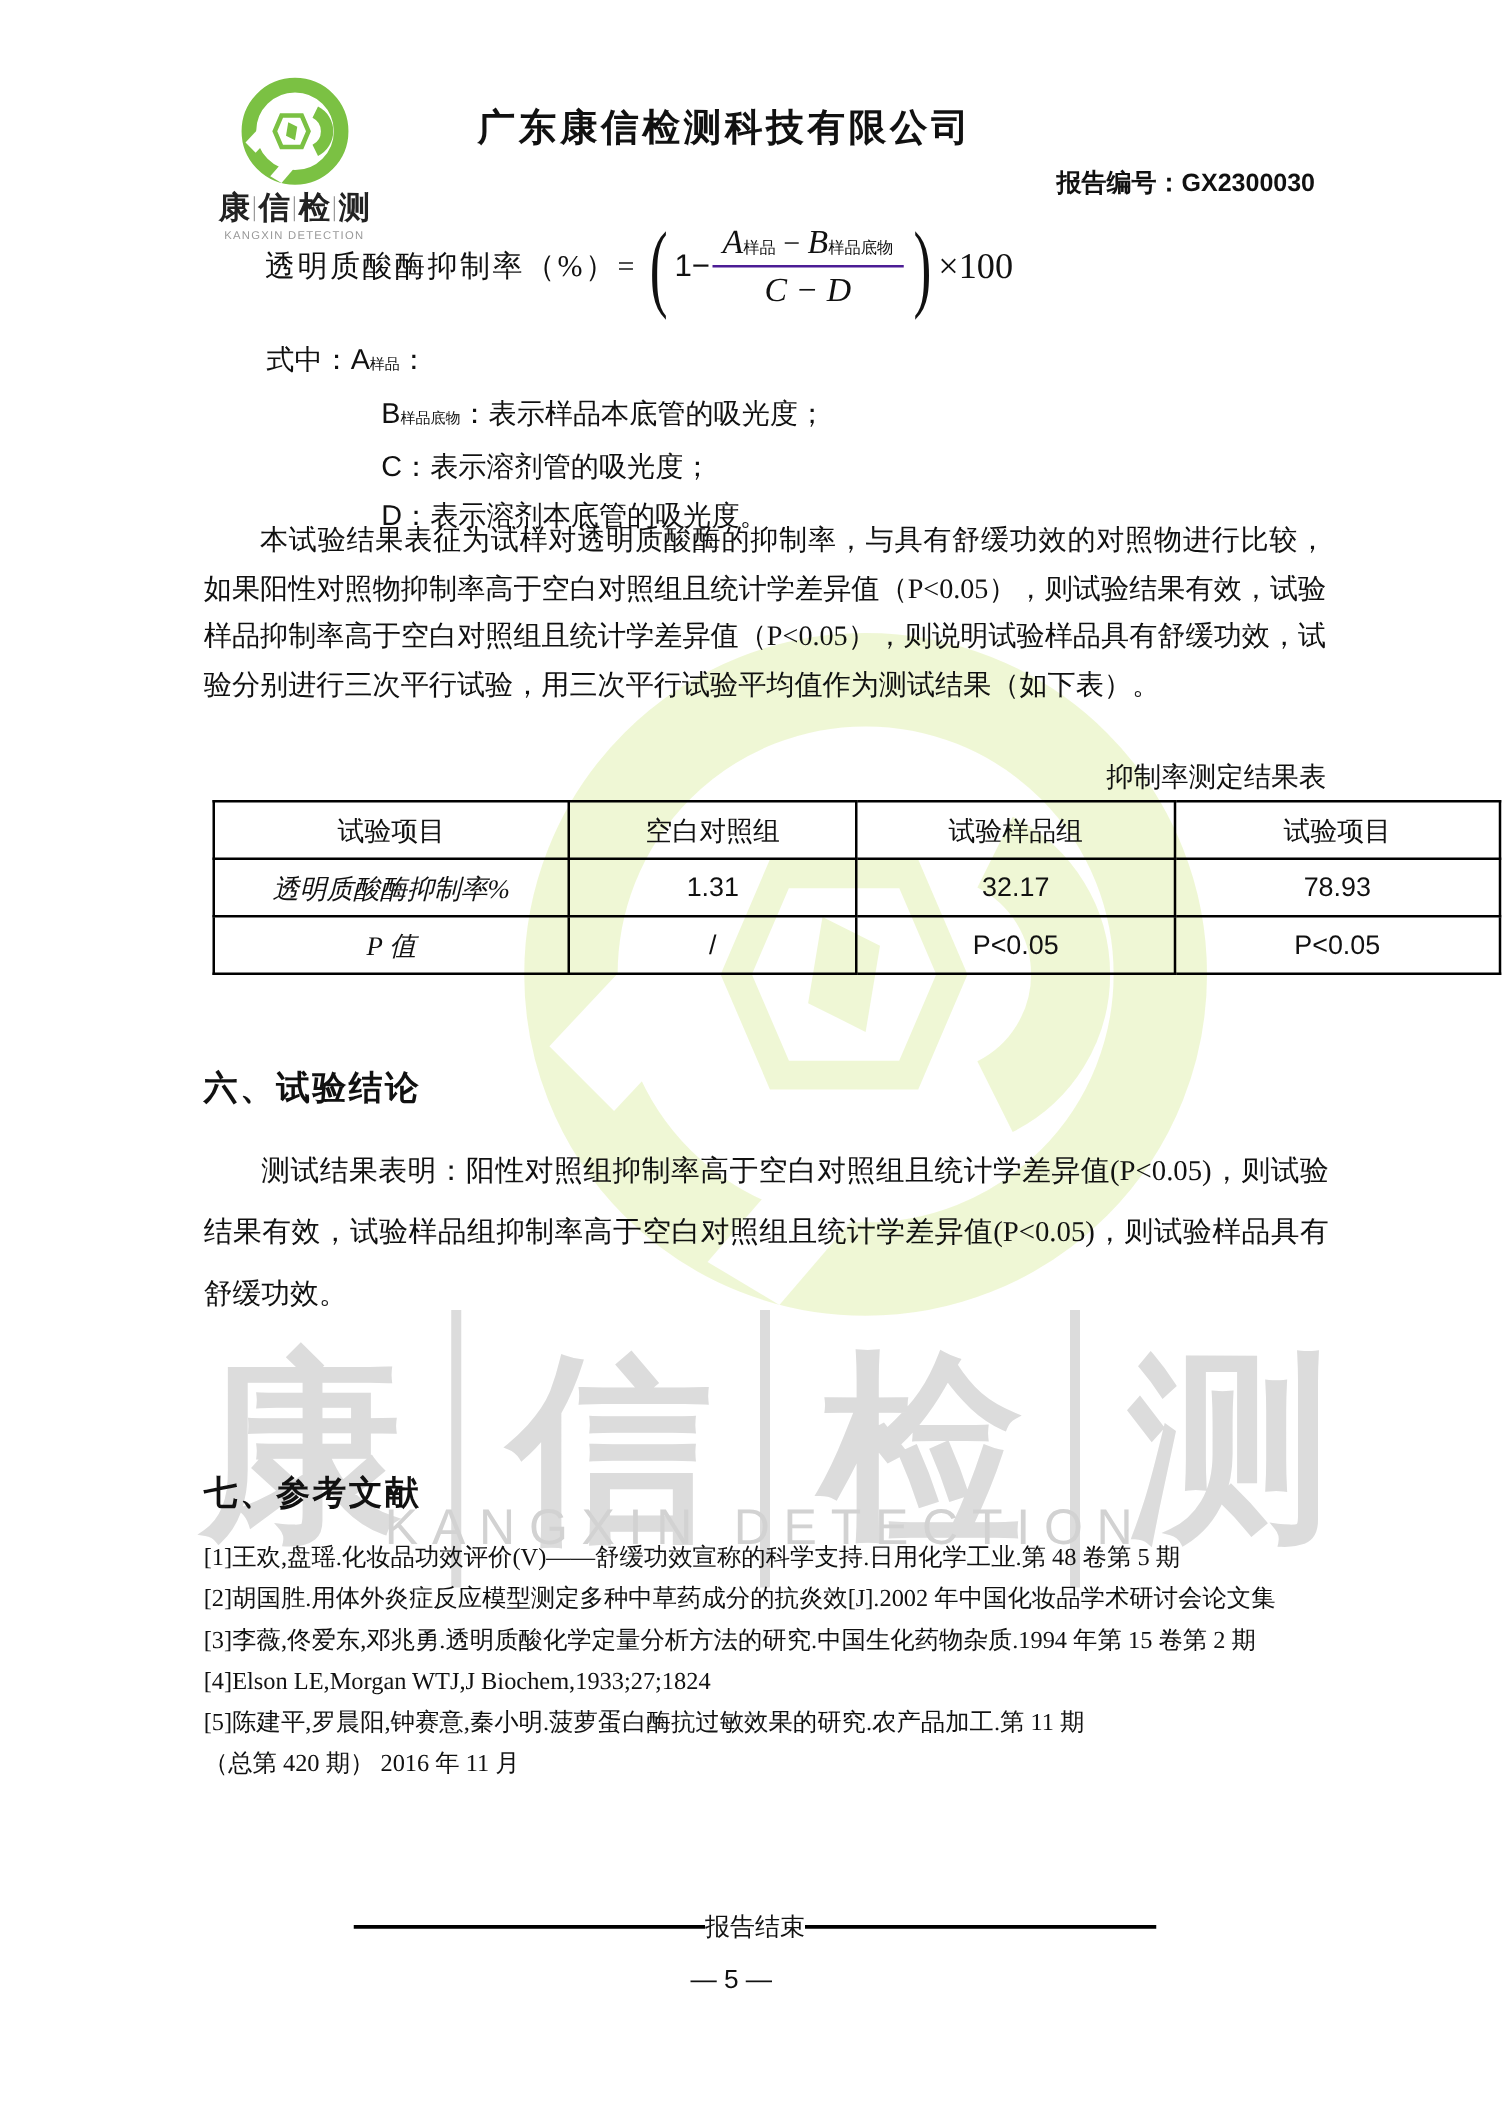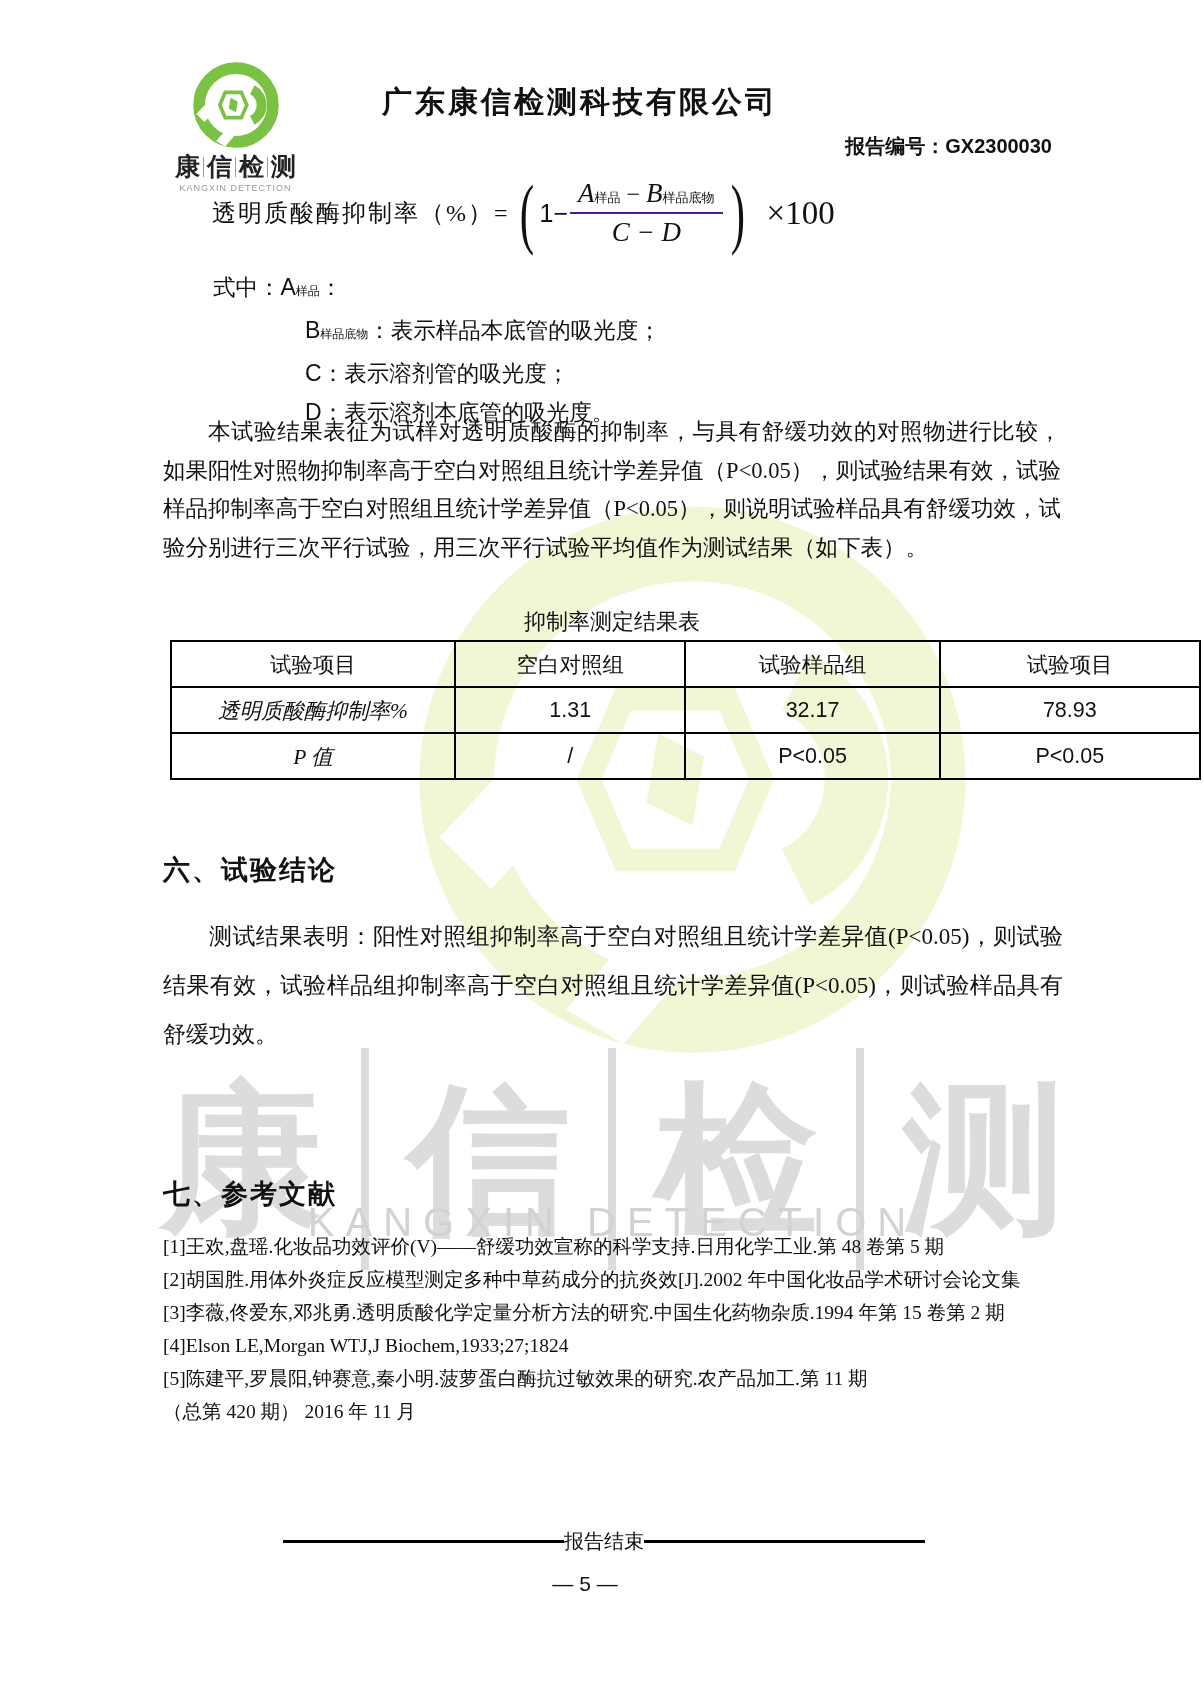--- a/index.html
+++ b/index.html
@@ -57,35 +57,35 @@
     position:absolute; left:212px; top:178px; z-index:2;
     display:flex; align-items:center; font-size:24px;
   }
   .f-lhs { font-size:24px; letter-spacing:2px; margin-right:4px; }
   .paren { font-size:78px; font-weight:100; line-height:0.9; transform:scaleX(.55); font-family:"Liberation Serif",serif; }
   .mv { font-style:italic; font-family:"Liberation Serif","DejaVu Serif",serif; font-size:27px; }
   .msub { font-size:13px; font-style:normal; }
   .frac { display:inline-flex; flex-direction:column; align-items:center; margin:0 2px; }
   .frac .num { padding:0 8px 3px; border-bottom:2px solid #4c1d95; white-space:nowrap; }
   .frac .den { padding-top:3px; }
-  .f-times { margin-left:16px; font-size:33px; }
+  .f-times { margin-left:0; font-size:29px; }
   .f-one { font-size:25px; font-family:"Liberation Sans",sans-serif; }
   
   .defs { position:absolute; left:213px; top:268px; z-index:2; font-size:22.5px; }
   .def-line { display:flex; align-items:baseline; line-height:39px;text-align:center; }
   .def-line .indent { display:inline-block; width:92px; }
   .def-sym { font-family:"Liberation Sans","DejaVu Sans",sans-serif; font-size:23px; }
   .def-sub { font-size:12px; }
   
   .para1 {
     position:absolute; left:163px; top:413px; width:898px; z-index:2;
     font-size:22.5px; line-height:38.5px; text-align:justify; text-indent:2em;
   }
   
-  .tbl-caption { position:absolute; left:163px; top:607px; width:898px; text-align:center; font-size:22px; z-index:2;font-family:Liberation Serif, serif; }
+  .tbl-caption { position:absolute; left:163px; top:607px; width:898px; text-align:right; font-size:22px; z-index:2;font-family:Liberation Serif, serif; }
   table.results {
     position:absolute; left:170px; top:640px; width:1031px; z-index:2;
     border-collapse:collapse; table-layout:fixed;
   }
   table.results td, table.results th {
     border:2px solid #000; text-align:center; vertical-align:middle;
     height:44px; font-size:21.5px; font-weight:normal; background:transparent; padding:0 2px;
   }
   .col1{width:27.6%}.col2{width:22.4%}.col3{width:24.7%}.col4{width:25.3%}
   .cell-num { font-family:"Liberation Sans","DejaVu Sans",sans-serif; font-size:21px; }

